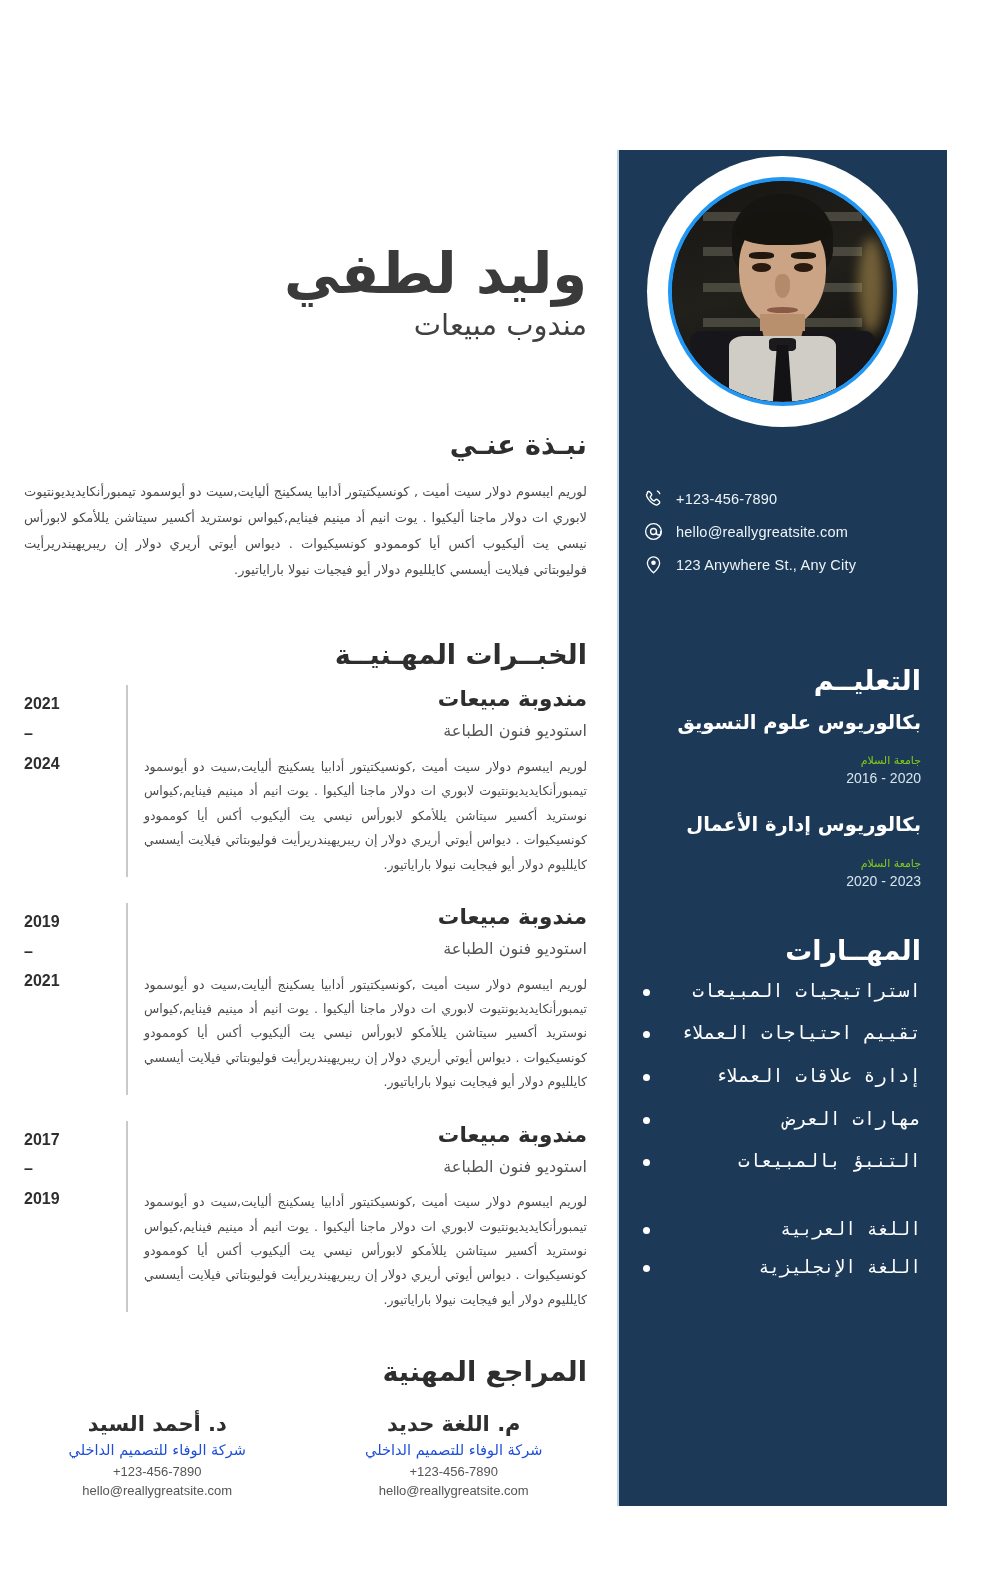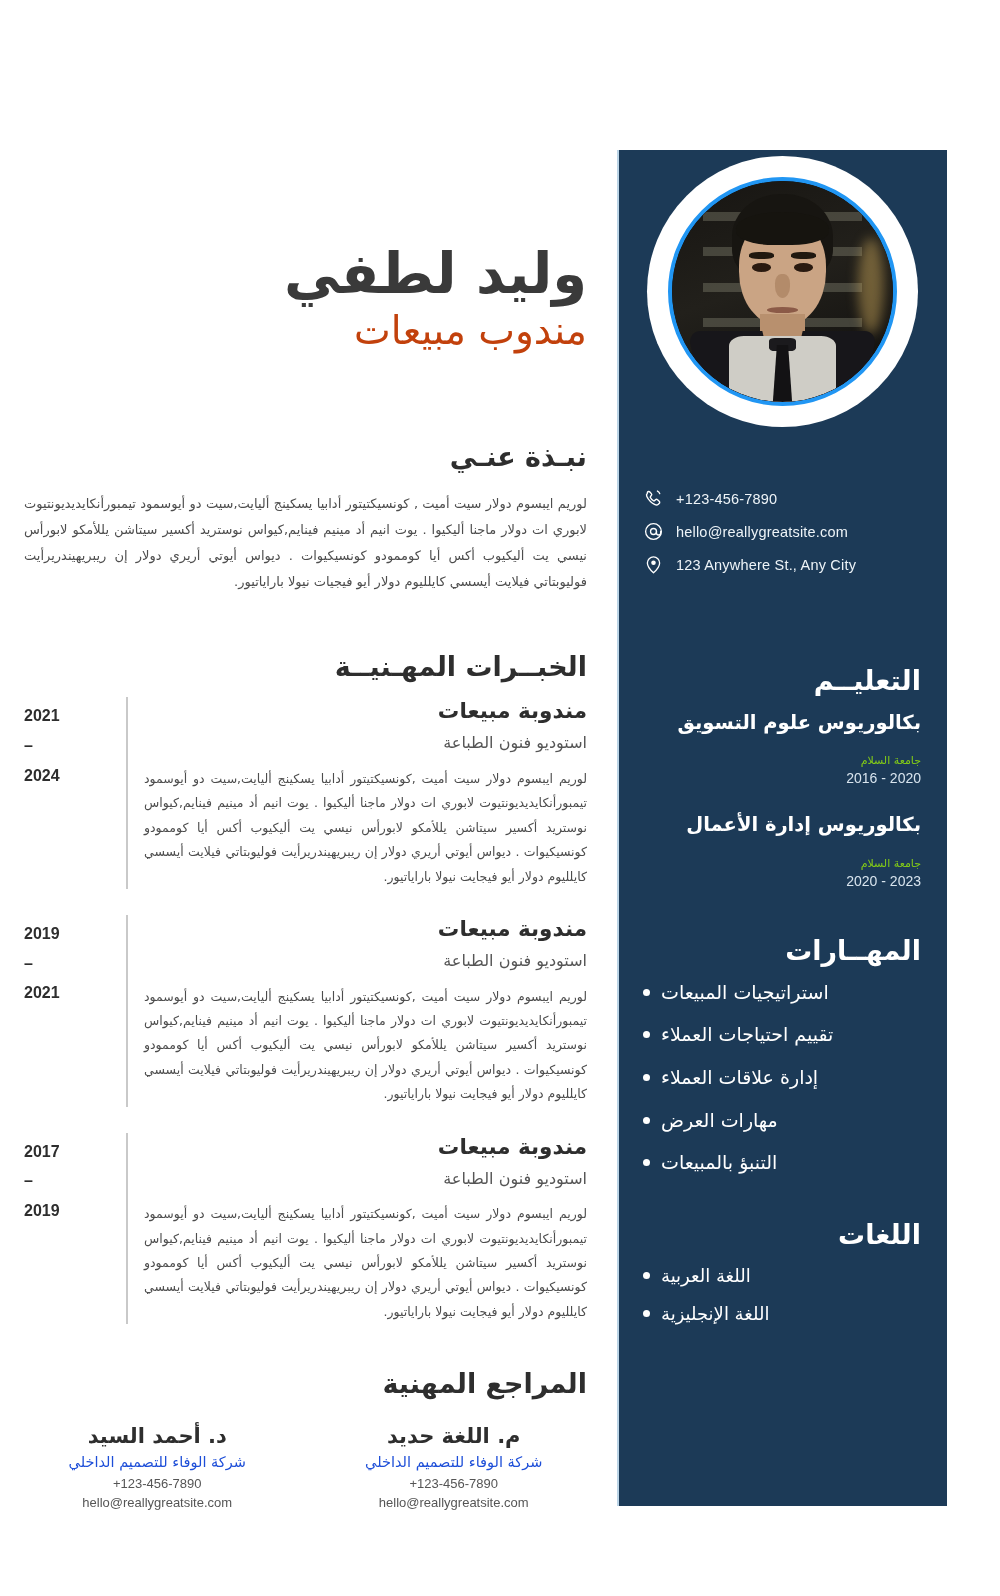--- a/index.html
+++ b/index.html
@@ -103,22 +103,22 @@
   #edu-block { margin-top:90px; }
   .edu-item { margin-bottom:26px; }
   .edu-degree { font-size:19.5px; font-weight:700; color:#ffffff; line-height:1.35; }
   .edu-school { font-size:11px; color:#84cc16; margin-top:18px; }
   .edu-years  { font-size:14px; color:#d8e4ee; margin-top:3px;
     font-family:"Liberation Sans", sans-serif; direction:ltr; }
 
   #skills-block { margin-top:46px; }
   .bullet-list { list-style:none; }
   .bullet-row {
-    display:flex; align-items:center; justify-content:flex-end;
-    gap:11px; margin-bottom:18px;
+    display:flex; align-items:center; justify-content:space-between;
+    margin-bottom:18px;font-family:Liberation Mono, monospace;
   }
   .bullet-row .txt { font-size:19px; color:#ffffff; line-height:1.3; }
   .dot { width:7px; height:7px; border-radius:50%; background:#ffffff; flex:0 0 7px; }
 
   #lang-block { margin-top:44px; }
   #lang-block .bullet-row { margin-bottom:14px; }
   #lang-block .bullet-row .txt { font-size:18px; }
 
   
   #main-col {
@@ -126,21 +126,21 @@
     width:617px; height:1596px;
     padding:0 30px 0 24px;
     text-align:right;
   }
   #name {
     margin-top:245px;
     font-size:56px; font-weight:700; color:#3a3a3a;
     letter-spacing:1px; line-height:1.05;
   }
   #role {
-    font-size:39px; color:#c2410c; margin-top:4px; line-height:1.2;
+    font-size:29px; color:#404040; margin-top:4px; line-height:1.2;
   }
 
   .sec-h {
     font-size:27px; font-weight:700; color:#2e2e2e;
     letter-spacing:1.6px; line-height:1.2;
   }
   #about-block { margin-top:86px; }
   #about-text {
     margin-top:18px; font-size:13px; color:#4d4d4d;
     line-height:2.0; text-align:justify;
@@ -249,21 +249,20 @@
             <span class="dot"></span>
           </li>
           <li class="bullet-row">
             <span class="txt">التنبؤ بالمبيعات</span>
             <span class="dot"></span>
           </li>
         </ul>
       </div>
 
       <div id="lang-block">
-        <div class="navy-h">اللغات</div>
         <ul class="bullet-list">
           <li class="bullet-row">
             <span class="txt">اللغة العربية</span>
             <span class="dot"></span>
           </li>
           <li class="bullet-row">
             <span class="txt">اللغة الإنجليزية</span>
             <span class="dot"></span>
           </li>
         </ul>

